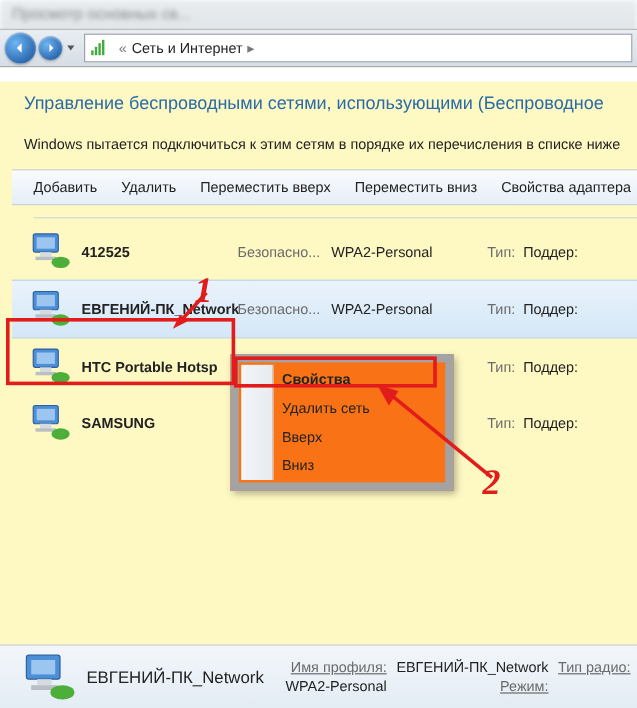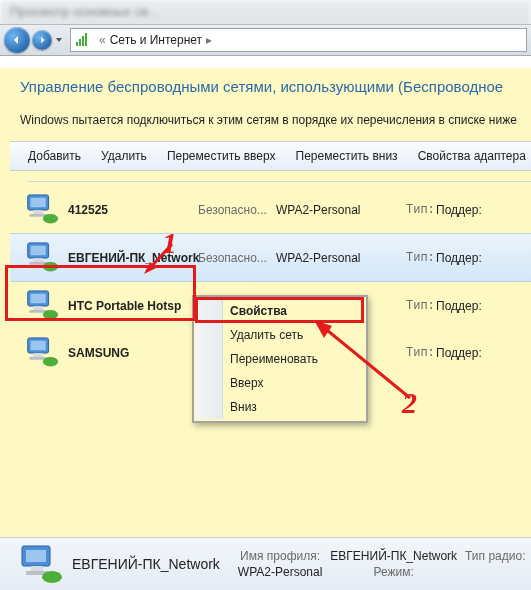--- a/index.html
+++ b/index.html
@@ -151,30 +151,29 @@
   .net-sec-label {
     color: #6a6a6a;
     width: 78px;
   }
   .net-sec-val {
     width: 130px;
   }
   .net-type-label {
     color: #6a6a6a;
     width: 30px;
-    font-family: Liberation Mono, monospace;
   }
   .net-type-val { }
   .ctx-menu {
     position: absolute;
     top: 295px;
     left: 192px;
     width: 168px;
-    background: #fef9c3;
-    border: 2px solid #a3a3a3;
+    background: #f97316;
+    border: 7px solid #a3a3a3;
     box-shadow: 2px 3px 6px rgba(0,0,0,0.3);
     padding: 2px;
     z-index: 50;
     font-size: 12px;
   }
   .ctx-menu .gutter {
     position: absolute;
     top: 2px; bottom: 2px; left: 2px;
     width: 26px;
     background: linear-gradient(to right, #f3f5f8, #e7ebef);
@@ -235,21 +234,21 @@
     font-size: 12px;
     white-space: nowrap;
   }
   .footer-text .fname {
     font-size: 14px;
     grid-column: 1;
     grid-row: 1 / 3;
     align-self: center;
     padding-right: 10px;
   }
-  .footer-text .lbl { color: #6a6a6a; text-align: center; }
+  .footer-text .lbl { color: #6a6a6a; text-align: right; text-decoration: underline; }
 </style>
 </head>
 <body>
 
 <div class="blur-header">
   <span>Просмотр основных св...</span>
 </div>
 
 <div class="nav-bar">
   <div class="nav-back">
@@ -369,21 +368,20 @@
       </div>
 
     </div>
   </div>
 </div>
 
 <div class="ctx-menu">
   <div class="gutter"></div>
   <div class="ctx-item" style="font-weight:bold">Свойства</div>
   <div class="ctx-item">Удалить сеть</div>
-  <div class="ctx-item">Переименовать</div>
   <div class="ctx-item">Вверх</div>
   <div class="ctx-item">Вниз</div>
 </div>
 
 <div class="annot box1"></div>
 <div class="annot num1">1</div>
 <svg class="annot arrow1" width="40" height="40">
   <line x1="32" y1="6" x2="10" y2="30" stroke="#e21b1b" stroke-width="3"></line>
   <polygon points="4,36 16,30 10,24" fill="#e21b1b"></polygon>
 </svg>

